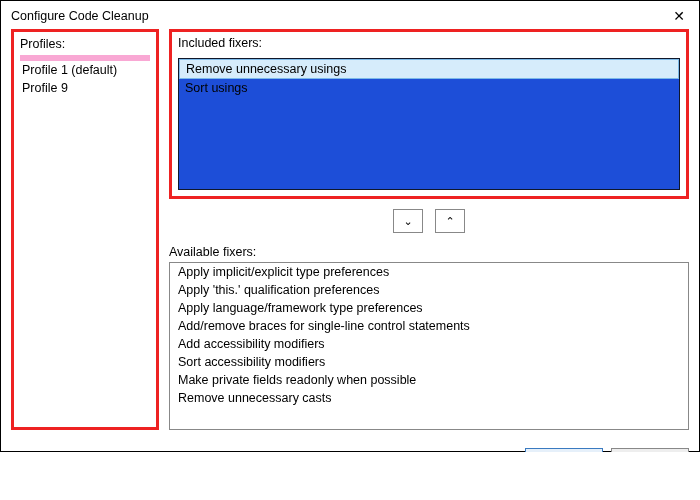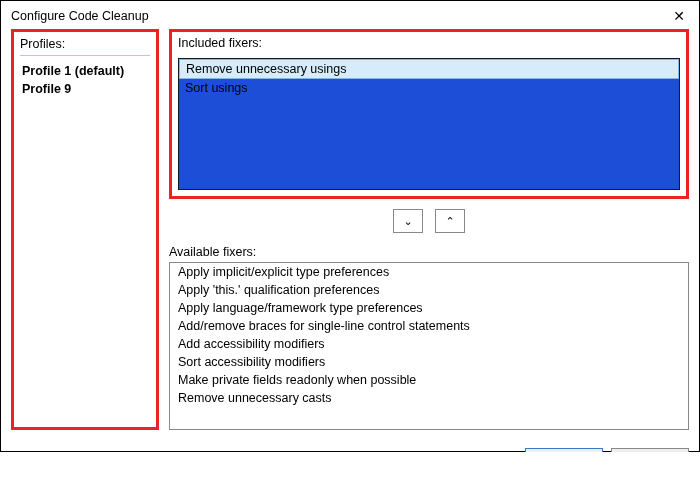--- a/index.html
+++ b/index.html
@@ -44,23 +44,22 @@
     border: 3px solid #e22;
     padding: 5px 6px;
     display: flex;
     flex-direction: column;
   }
   .left-panel .panel-label {
     margin-bottom: 4px;
   }
   .profile-list {
     flex: 1;
-    border-top: 1px solid #f9a8d4;
-    padding-top: 6px;
-    font-weight: bold;
+    border-top: 6px solid #f9a8d4;
+    padding-top: 0;
   }
   .profile-item {
     padding: 2px 2px;
     cursor: default;
   }
   .profile-item.selected {
     background: #fff;
   }
   .right-panel {
     flex: 1;

